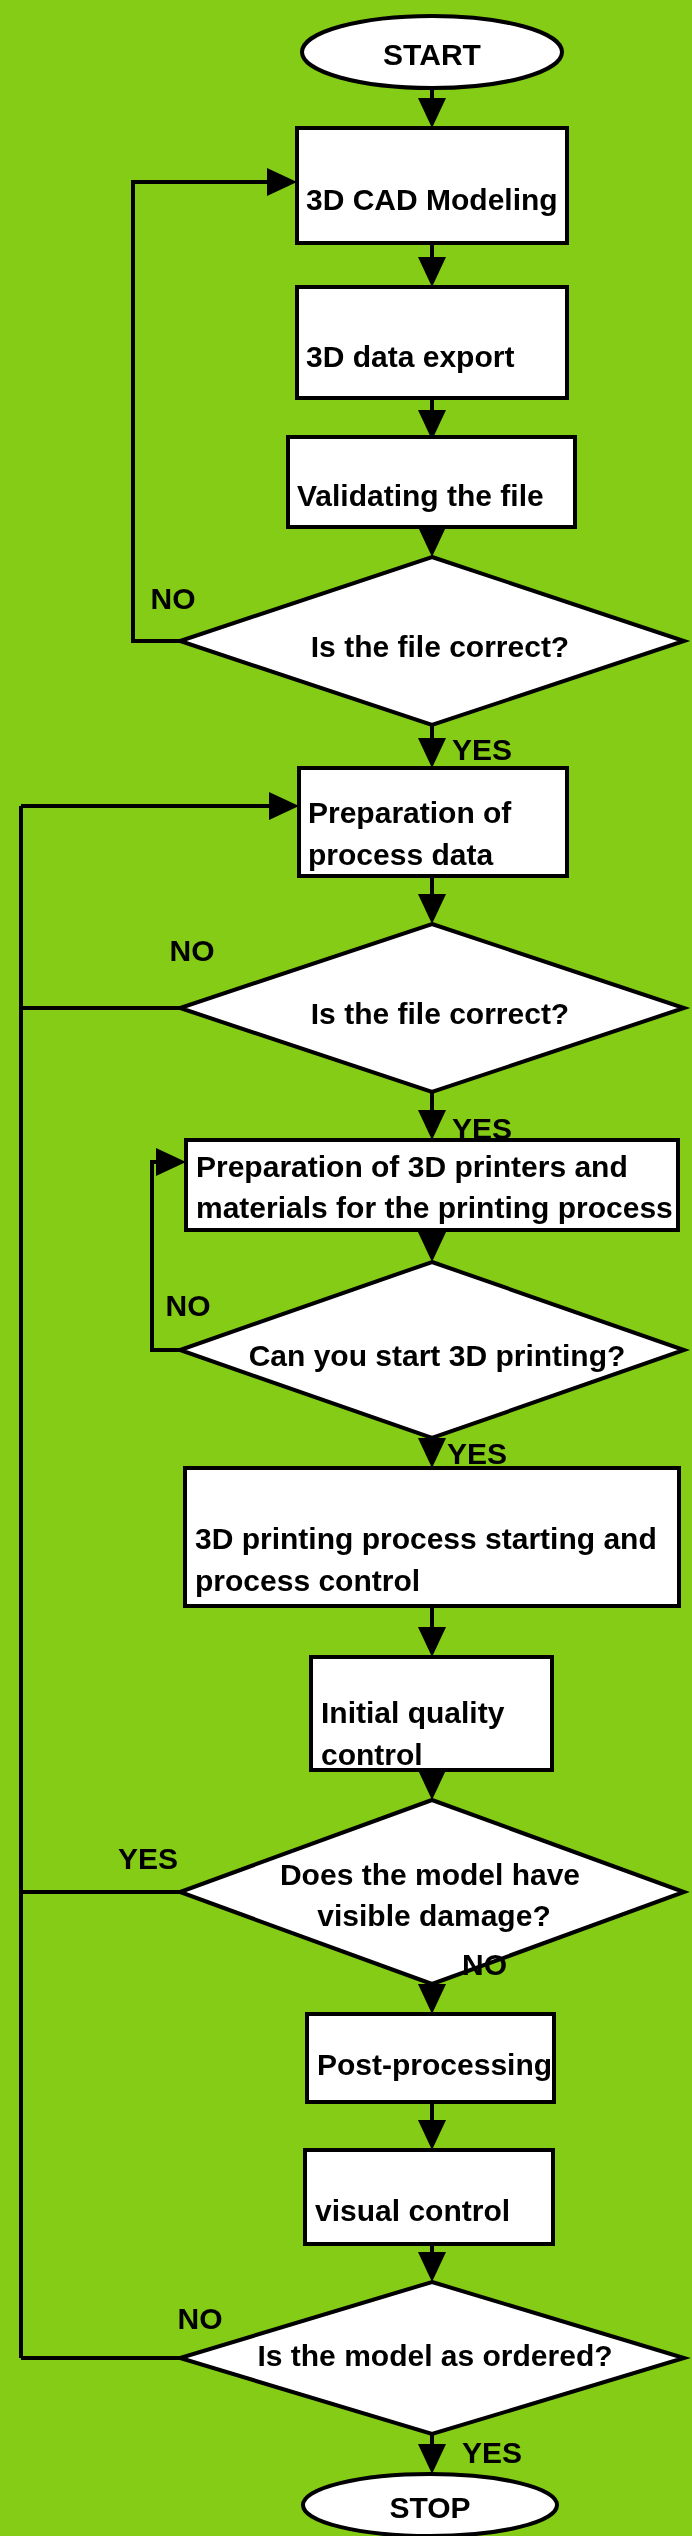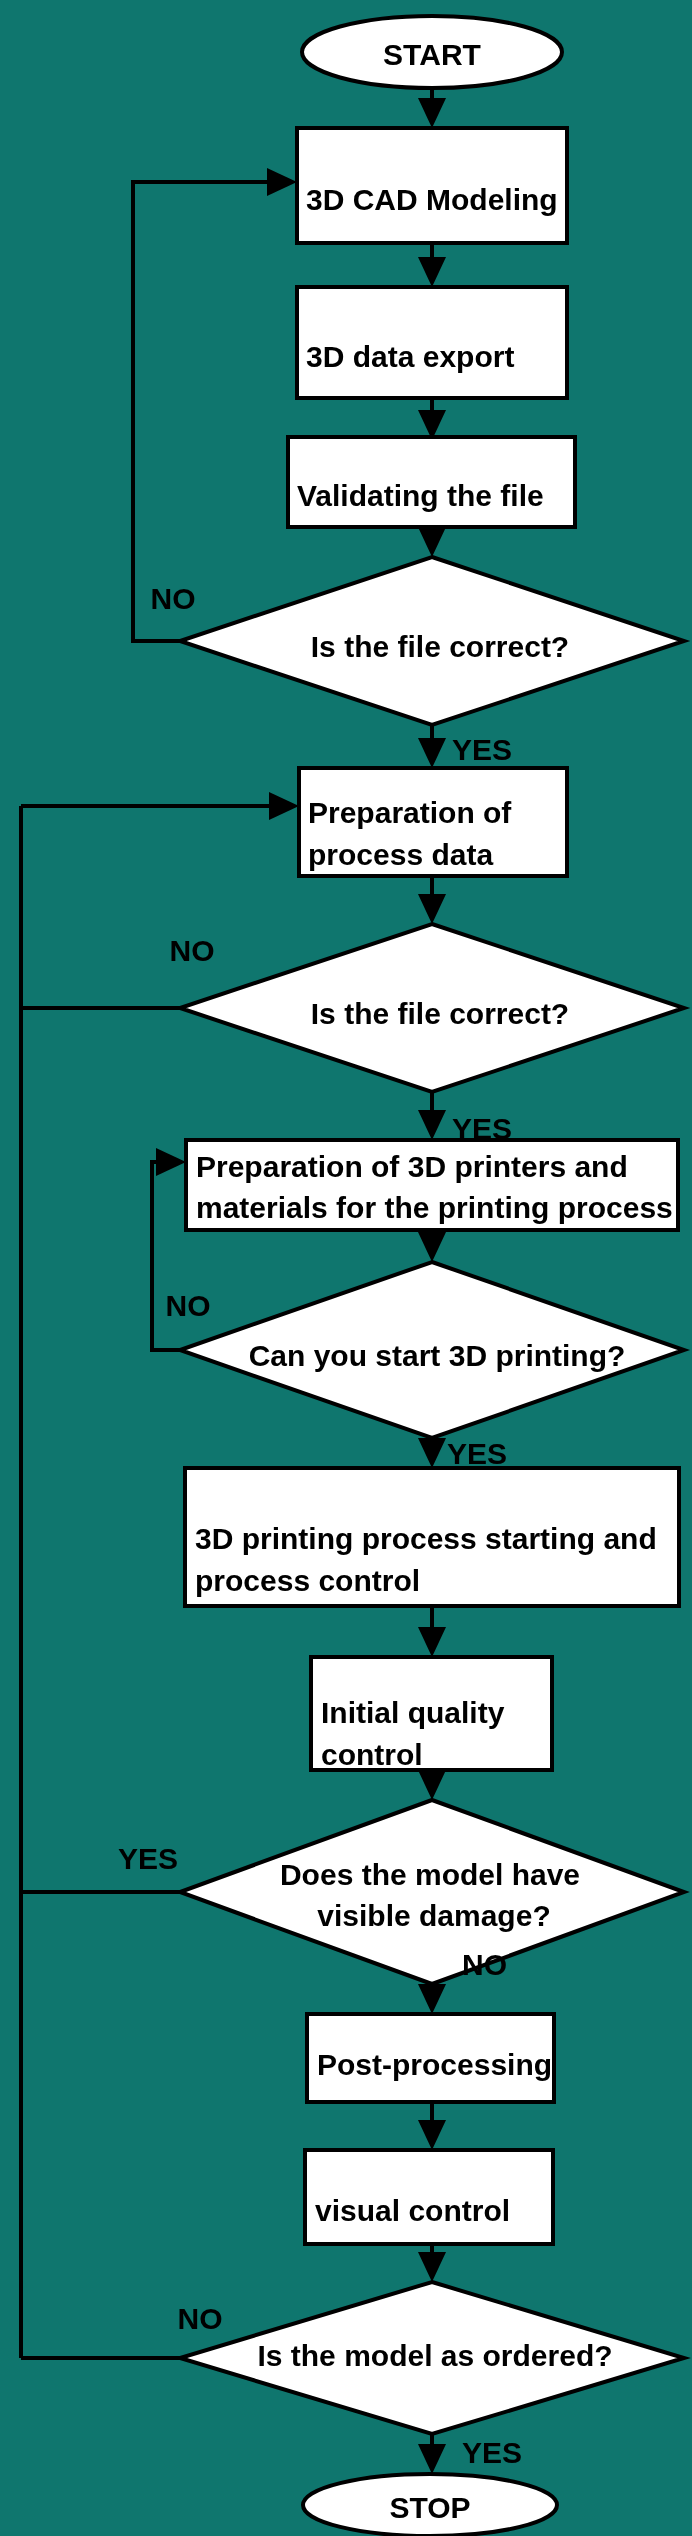--- a/index.html
+++ b/index.html
@@ -1,16 +1,16 @@
 <!DOCTYPE html>
 <html><head>
 <meta charset="utf-8">
 <style>
   html, body { margin: 0; padding: 0; background: #ffffff; }
-  .canvas { width: 692px; height: 2536px; position: relative; background: #0f766e; }
+  .canvas { width: 692px; height: 2536px; position: relative; background: #84cc16; }
   svg { display: block; }
   .shape { fill: #ffffff; stroke: #000000; stroke-width: 4; }
   .edge  { fill: none; stroke: #000000; stroke-width: 4; }
   .head  { fill: #000000; stroke: none; }
   text {
     font-family: "Liberation Sans", "DejaVu Sans", sans-serif;
     font-weight: bold;
     font-size: 30px;
     fill: #000000;
     dominant-baseline: central;

